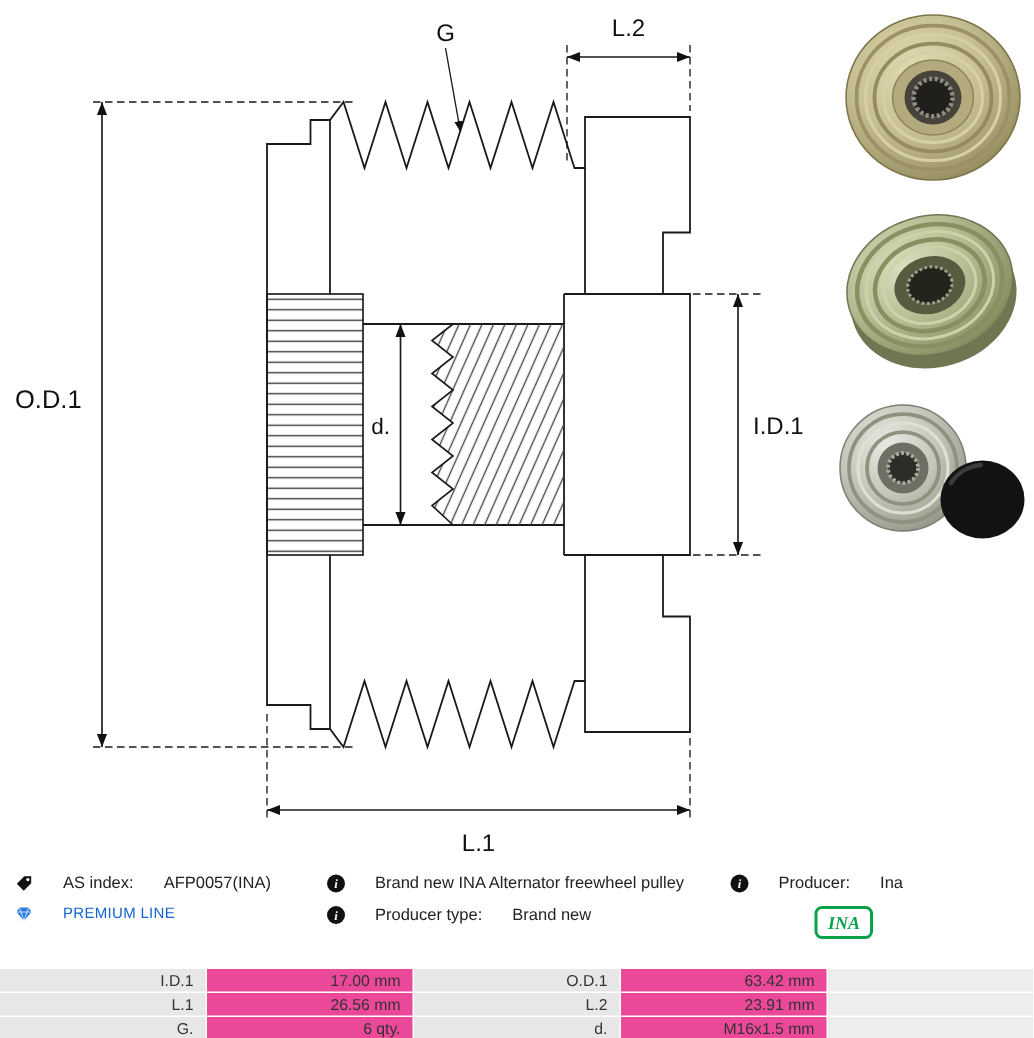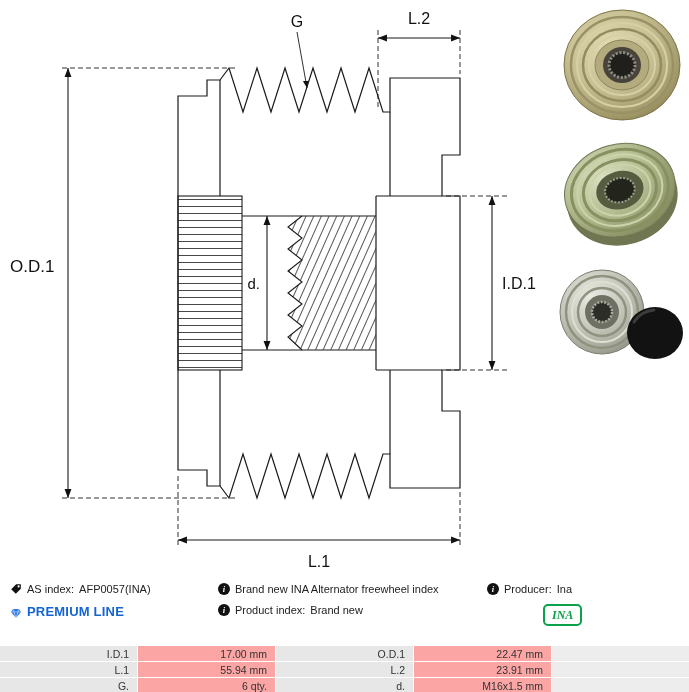--- a/index.html
+++ b/index.html
@@ -5,31 +5,31 @@
   html,body{margin:0;padding:0;background:#fff;}
   .page{position:relative;width:689px;height:692px;background:#fff;font-family:"Liberation Sans",sans-serif;color:#1a1a1a;overflow:hidden;}
   .drawing{position:absolute;left:0;top:0;width:556px;height:578px;}
   .drawing svg text{font-family:"Liberation Sans",sans-serif;fill:#111;}
   .photos{position:absolute;left:556px;top:4px;width:133px;display:flex;flex-direction:column;gap:4px;}
   .photo{width:130px;height:124px;}
   
   .info{position:absolute;left:0;top:580px;width:689px;height:64px;font-size:11px;color:#222;}
   .irow{position:absolute;left:0;width:689px;height:20px;}
   .irow1{top:3px}.irow2{top:24px}
-  .icell{position:absolute;display:flex;align-items:flex-end;gap:5px;white-space:nowrap;}
+  .icell{position:absolute;display:flex;align-items:center;gap:20px;white-space:nowrap;}
   .c1{left:10px}.c2{left:218px}.c3{left:487px}
   .bold{font-weight:normal}
-  .premium{color:#1464d2;font-weight:bold;font-size:13px;letter-spacing:.2px}
+  .premium{color:#1464d2;font-weight:normal;font-size:10px;letter-spacing:.2px}
   .info-ic{width:12px;height:12px;border-radius:50%;background:#111;color:#fff;font-size:8.5px;font-style:italic;font-weight:bold;display:flex;align-items:center;justify-content:center;font-family:"Liberation Serif",serif;flex:0 0 12px;}
   .ina-badge{display:inline-block;border:2px solid #0aa14a;border-radius:5px;color:#0aa14a;font-weight:bold;font-style:italic;font-family:"Liberation Serif",serif;font-size:12px;line-height:1;padding:3px 7px;margin-left:56px;}
   
   .specs{position:absolute;left:0;top:646px;width:689px;border-collapse:separate;border-spacing:0;table-layout:fixed;font-size:10.5px;color:#333;}
   .specs td{padding:1px 8px;text-align:right;border-bottom:1px solid #fff;border-right:1px solid #fff;height:13px;overflow:hidden;}
   .specs td.k{background:#e7e7e7;}
-  .specs td.v{background:#fca5a5;}
+  .specs td.v{background:#ec4899;}
   .specs td.e{background:#ededed;border-right:none;}
 </style>
 </head>
 <body>
 
 <div class="page">
 
   <div class="drawing">
     <svg width="556" height="578" viewBox="0 0 556 578">
       <defs>
@@ -161,39 +161,39 @@
       <div class="icell c1">
         <svg width="12" height="12" viewBox="0 0 12 12">
           <path d="M1.2 6.2 L6.2 1.2 H10.8 V5.8 L5.8 10.8 Z" fill="#111"></path>
           <circle cx="8.6" cy="3.4" r="1.1" fill="#fff"></circle>
         </svg>
         <span>AS index:</span>
         <span class="bold">AFP0057(INA)</span>
       </div>
       <div class="icell c2">
         <span class="info-ic">i</span>
-        <span>Brand new INA Alternator freewheel index</span>
+        <span>Brand new INA Alternator freewheel pulley</span>
       </div>
       <div class="icell c3">
         <span class="info-ic">i</span>
         <span>Producer:</span>
         <span class="bold">Ina</span>
       </div>
     </div>
     <div class="irow irow2">
       <div class="icell c1">
         <svg width="12" height="11" viewBox="0 0 12 11">
           <path d="M3 1 H9 L11 4 L6 10 L1 4 Z" fill="#2f7de1"></path>
           <path d="M1 4 H11 M3 1 L6 10 L9 1" stroke="#fff" stroke-width="0.6" fill="none" opacity="0.8"></path>
         </svg>
         <span class="premium">PREMIUM LINE</span>
       </div>
       <div class="icell c2">
         <span class="info-ic">i</span>
-        <span>Product index:</span>
+        <span>Producer type:</span>
         <span class="bold">Brand new</span>
       </div>
       <div class="icell c3">
         <span class="ina-badge">INA</span>
       </div>
     </div>
   </div>
 
   <table class="specs">
     <colgroup>
@@ -201,26 +201,26 @@
         <col style="width:138px">
         <col style="width:138px">
         <col style="width:138px">
         <col style="width:137px">
       </colgroup>
     <tbody>
       <tr>
         <td class="k">I.D.1</td>
         <td class="v">17.00 mm</td>
         <td class="k">O.D.1</td>
-        <td class="v">22.47 mm</td>
+        <td class="v">63.42 mm</td>
         <td class="e"></td>
       </tr>
       <tr>
         <td class="k">L.1</td>
-        <td class="v">55.94 mm</td>
+        <td class="v">26.56 mm</td>
         <td class="k">L.2</td>
         <td class="v">23.91 mm</td>
         <td class="e"></td>
       </tr>
       <tr>
         <td class="k">G.</td>
         <td class="v">6 qty.</td>
         <td class="k">d.</td>
         <td class="v">M16x1.5 mm</td>
         <td class="e"></td>

